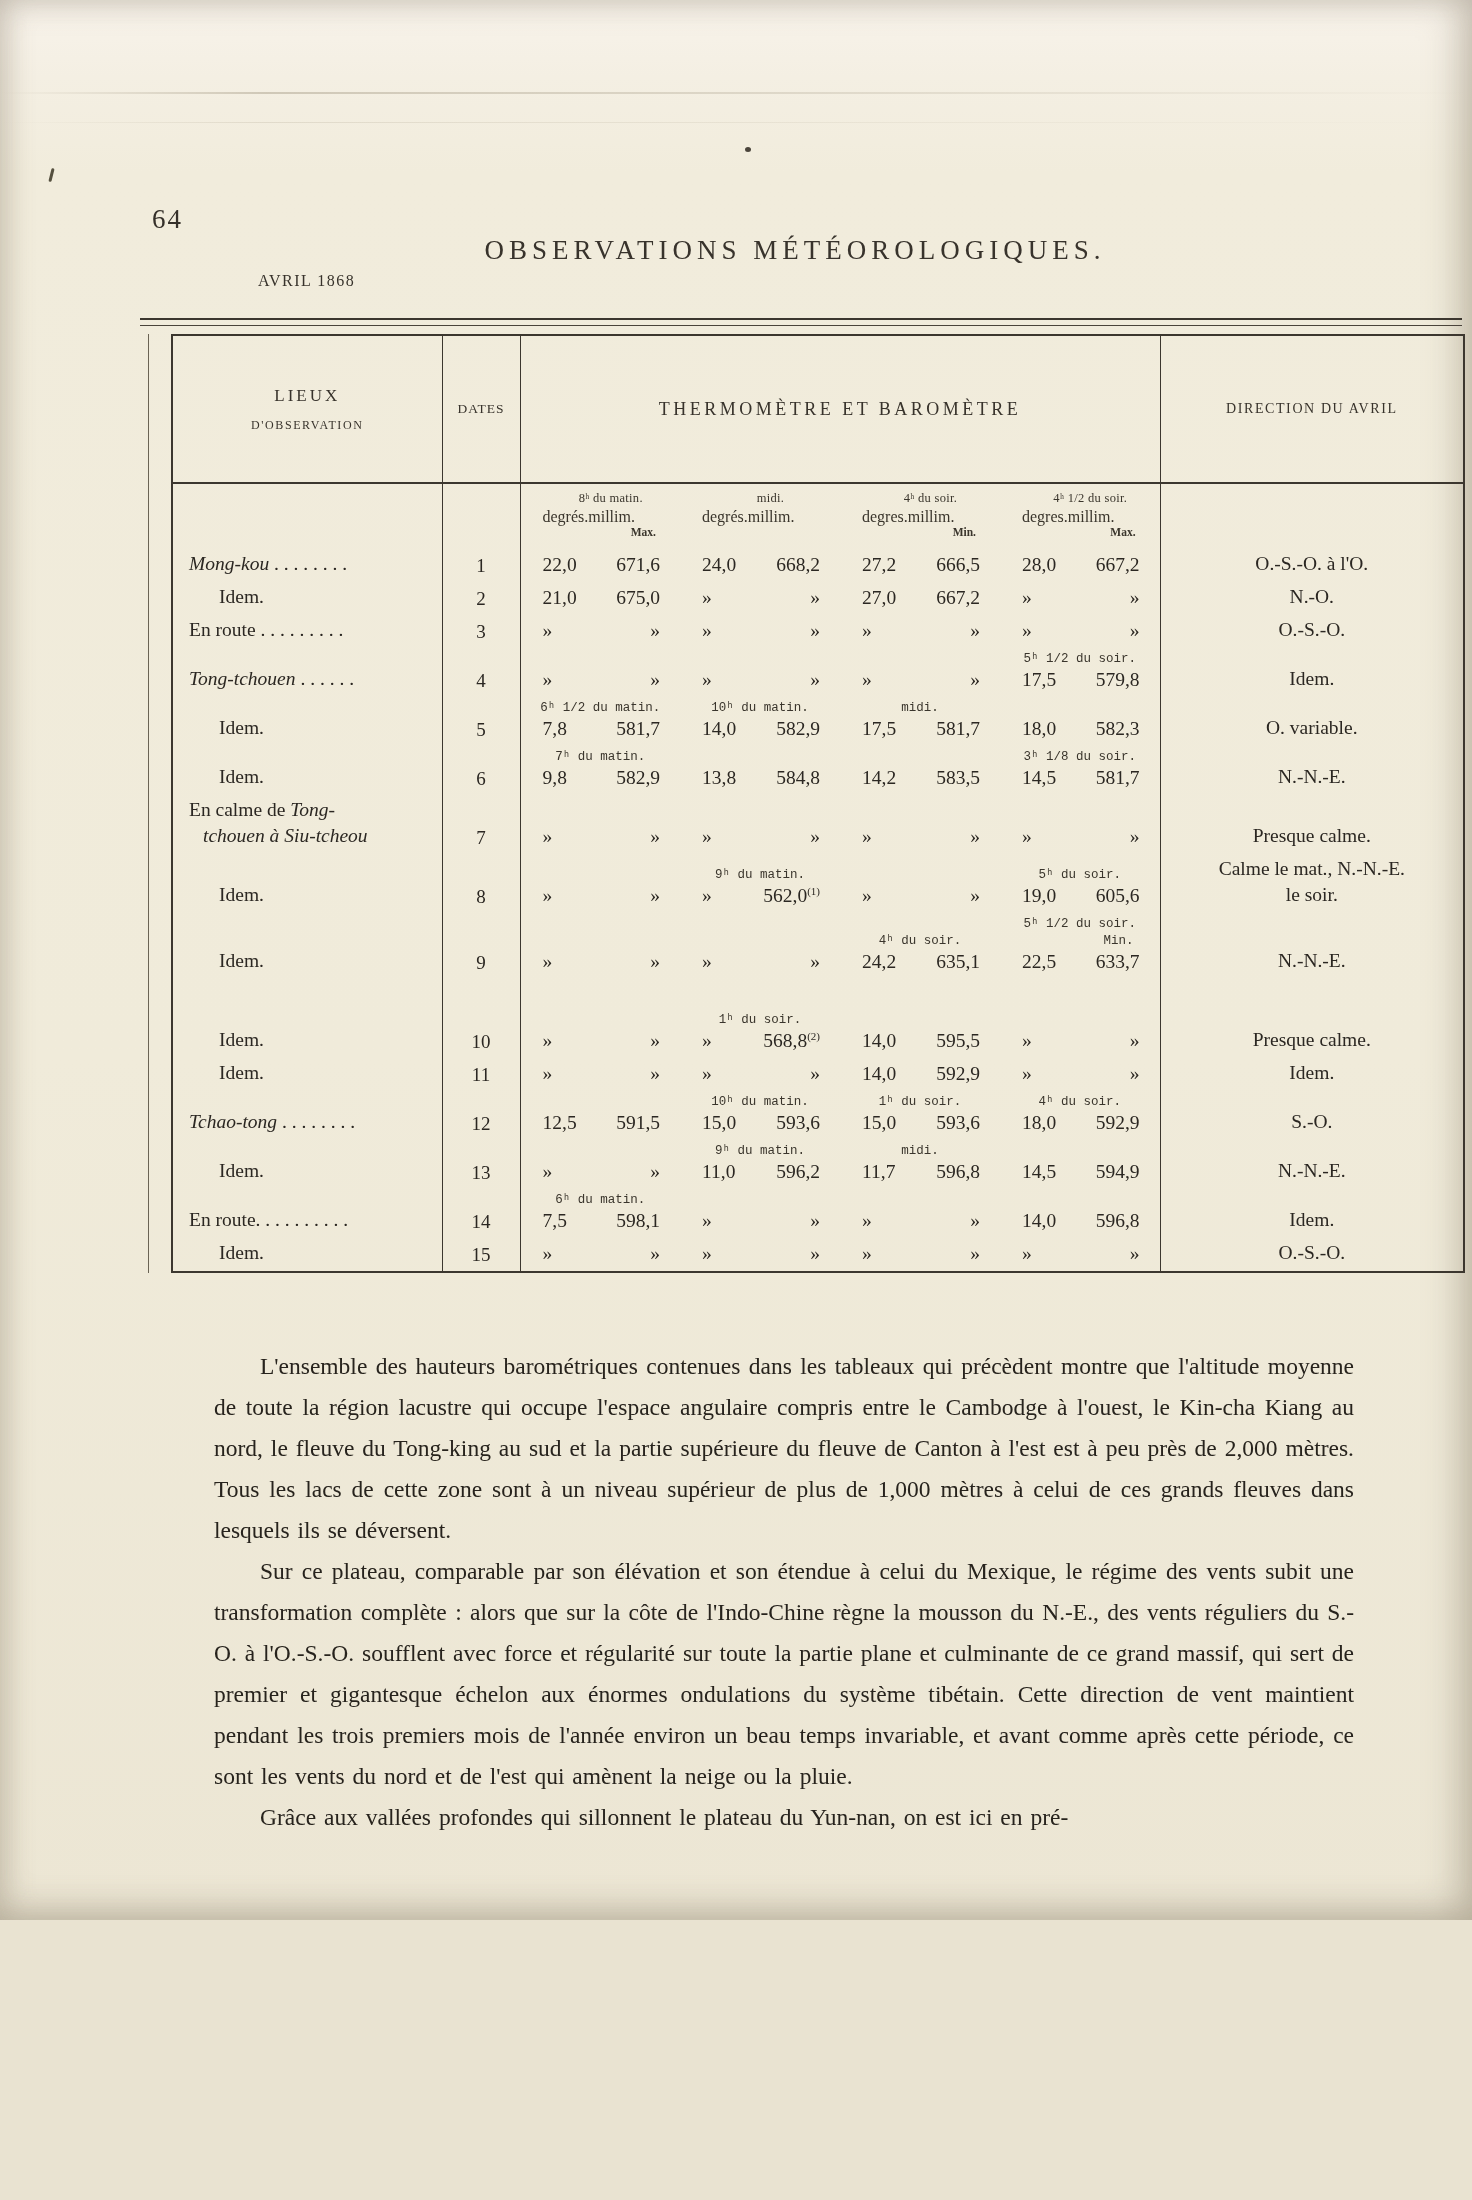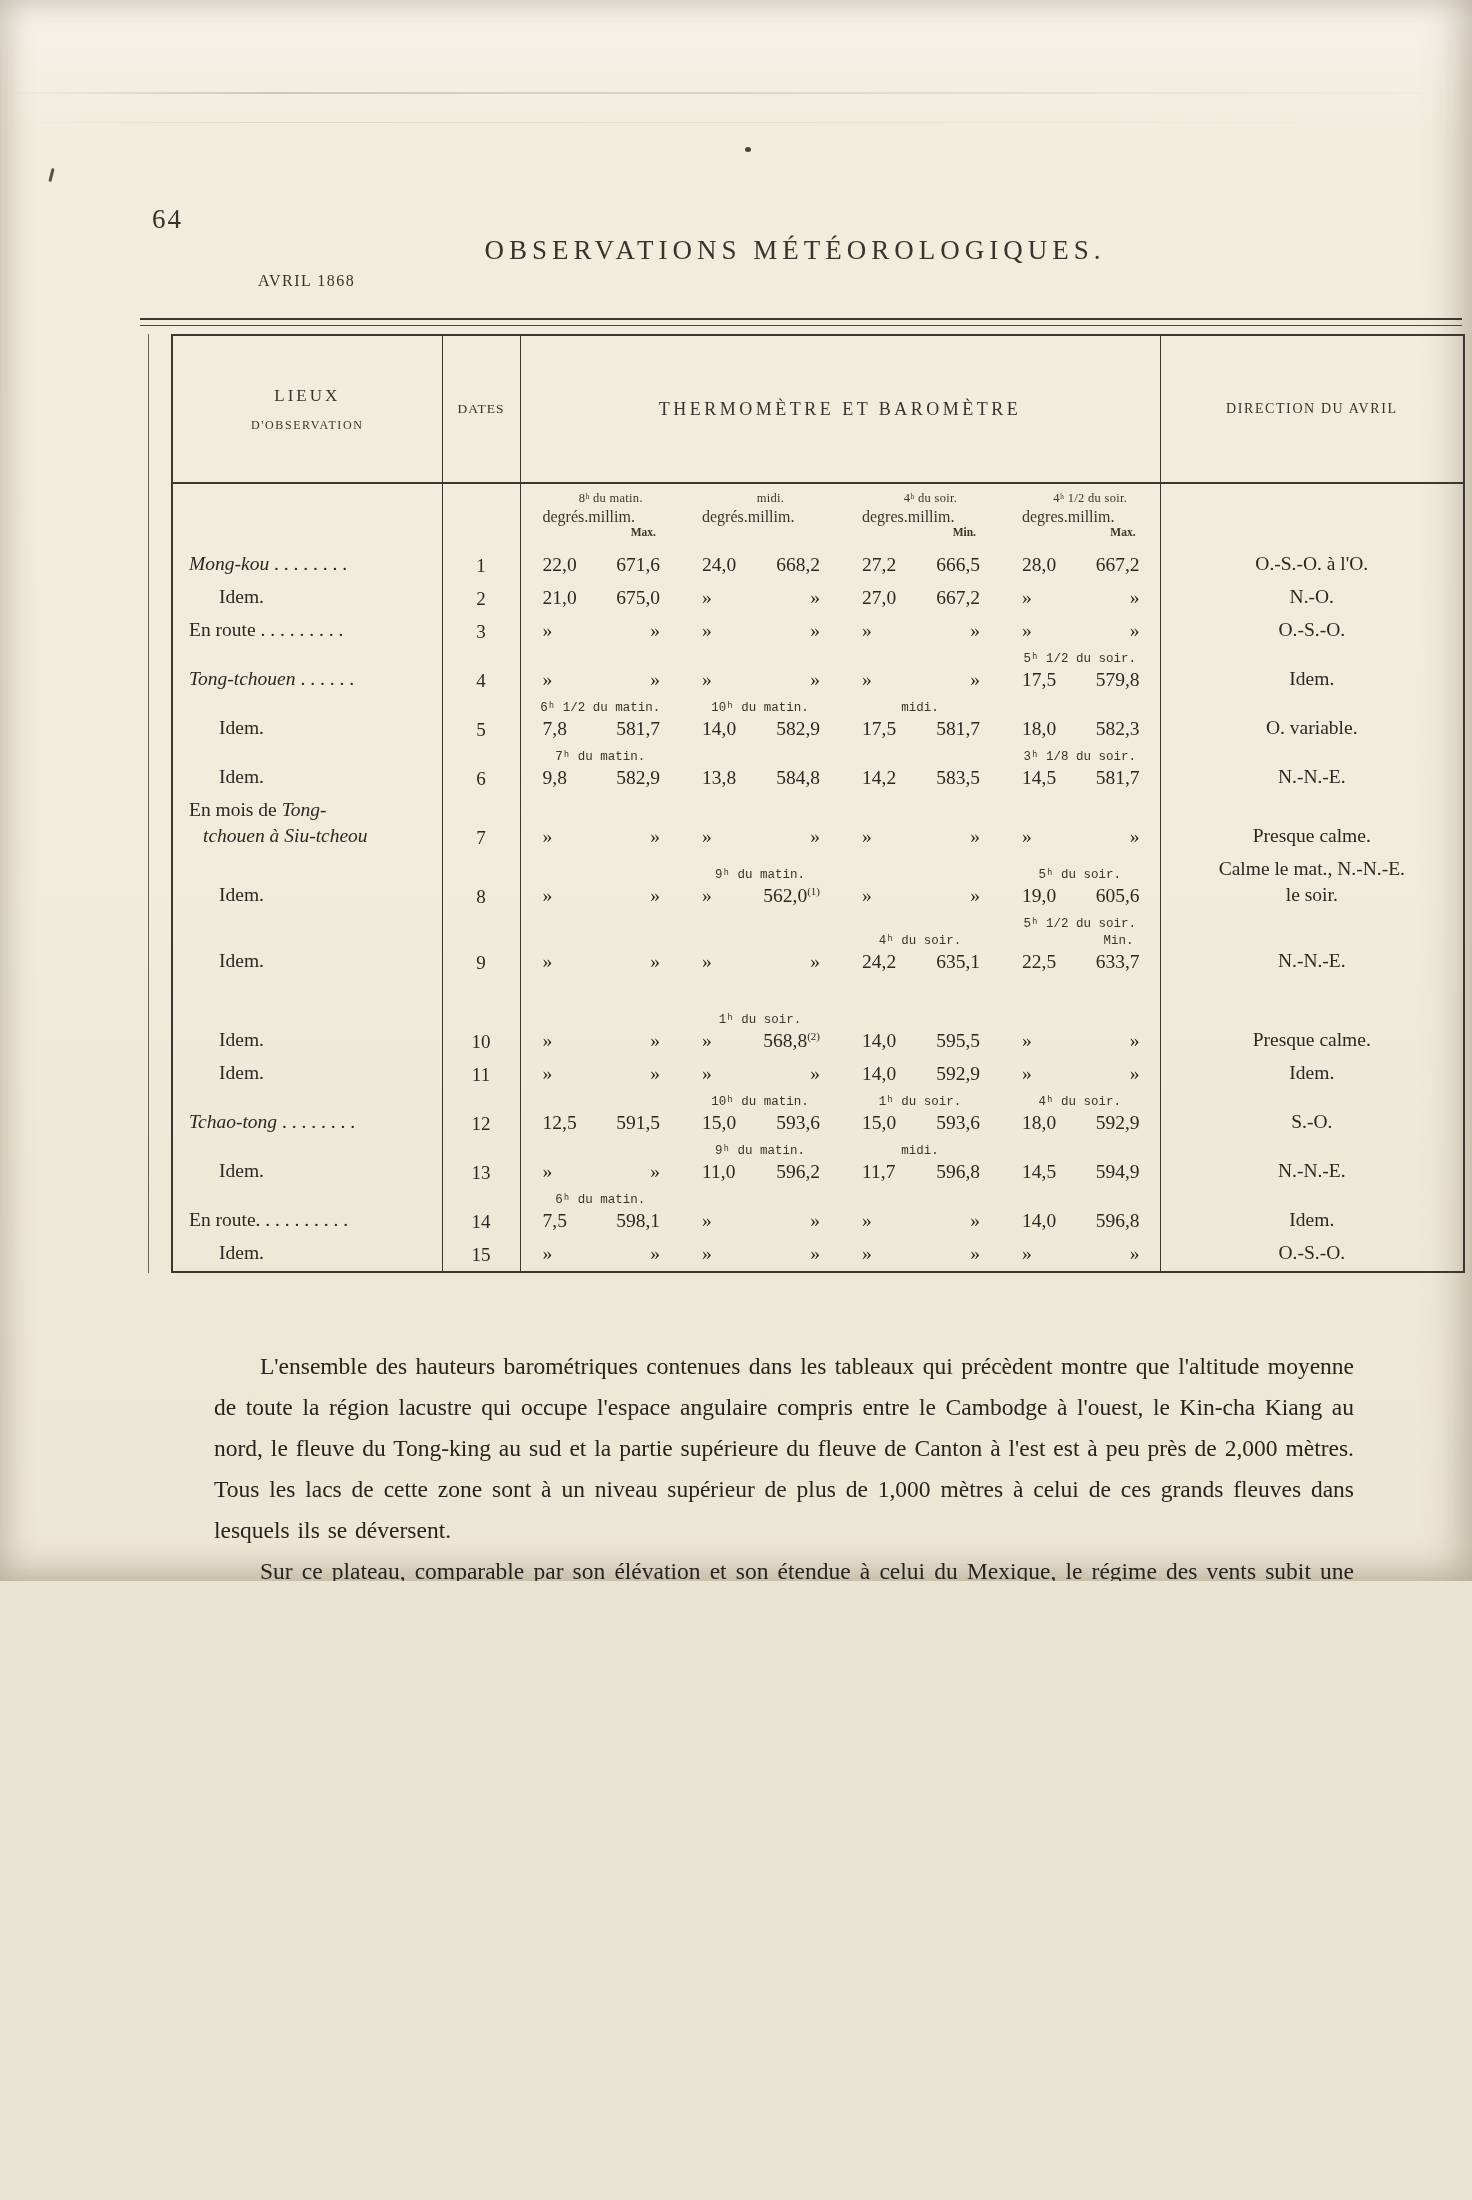--- a/index.html
+++ b/index.html
@@ -1,20 +1,20 @@
 <!DOCTYPE html>
 <html lang="fr"><head>
 <meta charset="utf-8">
 <style>
   * { margin:0; padding:0; box-sizing:border-box; }
   html,body { background:#e9e3d1; }
   body { font-family:"Liberation Serif","DejaVu Serif",serif; }
 
   .sheet{
-    position:relative; width:1472px; height:1581px; margin:0 auto; overflow:hidden;
+    position:relative; width:1472px; height:1920px; margin:0 auto; overflow:hidden;
     color:#2b2722;
     background:linear-gradient(180deg,#f8f3eb 0%,#f4efe3 4%,#f1ecdc 9%,#f0ebda 55%,#ece6d4 100%);
     box-shadow: inset -16px 0 34px rgba(120,108,86,.28),
                 inset 12px 0 26px rgba(120,108,86,.16),
                 inset 0 -18px 30px rgba(120,108,86,.14);
   }
   .crease{ position:absolute; left:0; width:100%; height:2px;
     background:linear-gradient(90deg, rgba(140,128,104,0) 0%, rgba(140,128,104,.35) 18%, rgba(140,128,104,.18) 60%, rgba(140,128,104,0) 100%); }
   .crease.c1{ top:92px; }
   .crease.c2{ top:122px; height:1px; opacity:.5; }
@@ -350,21 +350,21 @@
                 <span class="deg">14,5</span>
                 <span class="mm">581,7</span>
               </div>
             </td>
             <td class="c-vent">
               <div class="vent-line">N.-N.-E.</div>
             </td>
           </tr>
           <tr>
             <td class="c-lieux">
-              <div class="lieu-line"><span>En  mois  de  </span><span class="it">Tong-</span></div>
+              <div class="lieu-line"><span>En  calme  de  </span><span class="it">Tong-</span></div>
               <div class="lieu-line"><span class="it">tchouen à Siu-tcheou</span></div>
             </td>
             <td class="c-dates">7</td>
             <td class="c-g">
               <div class="vals">
                 <span class="deg">»</span>
                 <span class="mm">»</span>
               </div>
             </td>
             <td class="c-g">

